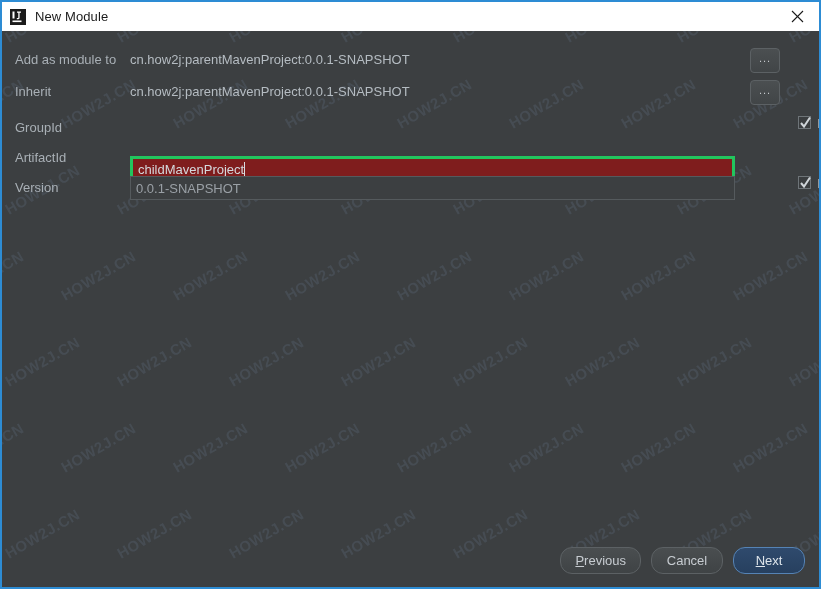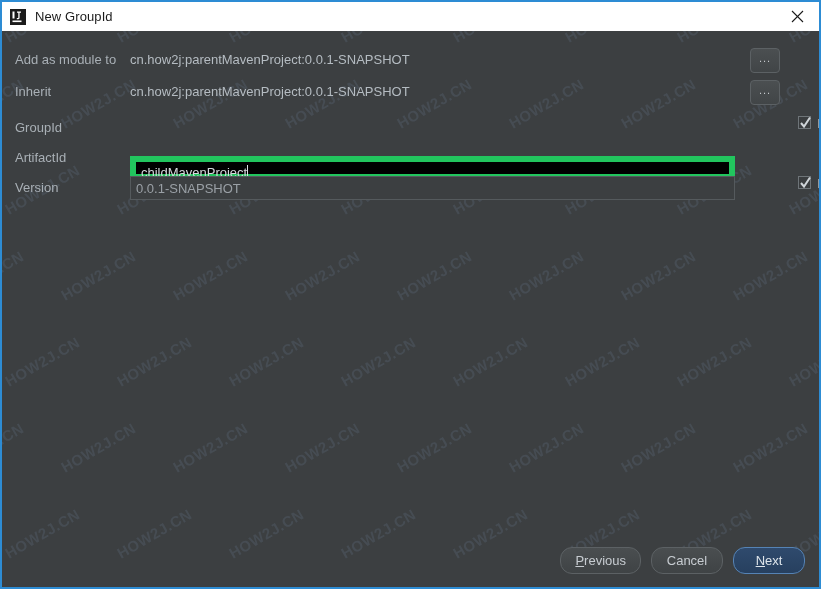--- a/index.html
+++ b/index.html
@@ -123,23 +123,23 @@
     border: 1px solid #555a5d;
     background: #3c3f41;
     color: #9aa0a6;
     font-family: "Liberation Sans", sans-serif;
     font-size: 13px;
     padding: 0 5px;
     line-height: 22px;
     outline: none;
   }
   .field.focused {
-    border: 6px solid #22c55e;
+    border: 3px solid #22c55e;
     color: #d5d9dd;
-    background: #000000;
+    background: #7f1d1d;
     box-shadow: inset 0 0 0 1px rgba(60,63,65,0.0);
     margin-top: 19px;
   }
   .caret {
     display: inline-block;
     width: 1px;
     height: 14px;
     background: #d9dde0;
     vertical-align: -2px;
     margin-left: 0px;
@@ -231,21 +231,21 @@
 
   <div class="titlebar">
     <div class="title-icon">
       <svg width="16" height="16" viewBox="0 0 16 16">
         <rect x="0" y="0" width="16" height="16" fill="#1b1b1b"></rect>
         <rect x="2.5" y="2.5" width="2" height="7" fill="#ffffff"></rect>
         <path d="M7 2.5 h4 v1.2 h-1.4 v5 a1.6 1.6 0 0 1 -1.6 1.6 h-1.2 v-1.4 h1 a0.5 0.5 0 0 0 0.5 -0.5 v-4.7 h-1.3 z" fill="#ffffff"></path>
         <rect x="2.5" y="11.5" width="9" height="1.6" fill="#ffffff"></rect>
       </svg>
     </div>
-    <div class="title-text">New GroupId</div>
+    <div class="title-text">New Module</div>
     <div class="title-spacer"></div>
     <div class="close-btn">
       <svg width="13" height="13" viewBox="0 0 13 13">
         <line x1="1" y1="1" x2="12" y2="12" stroke="#1b1b1b" stroke-width="1.1"></line>
         <line x1="12" y1="1" x2="1" y2="12" stroke="#1b1b1b" stroke-width="1.1"></line>
       </svg>
     </div>
   </div>
 
   <div class="watermark" id="wm-layer">

